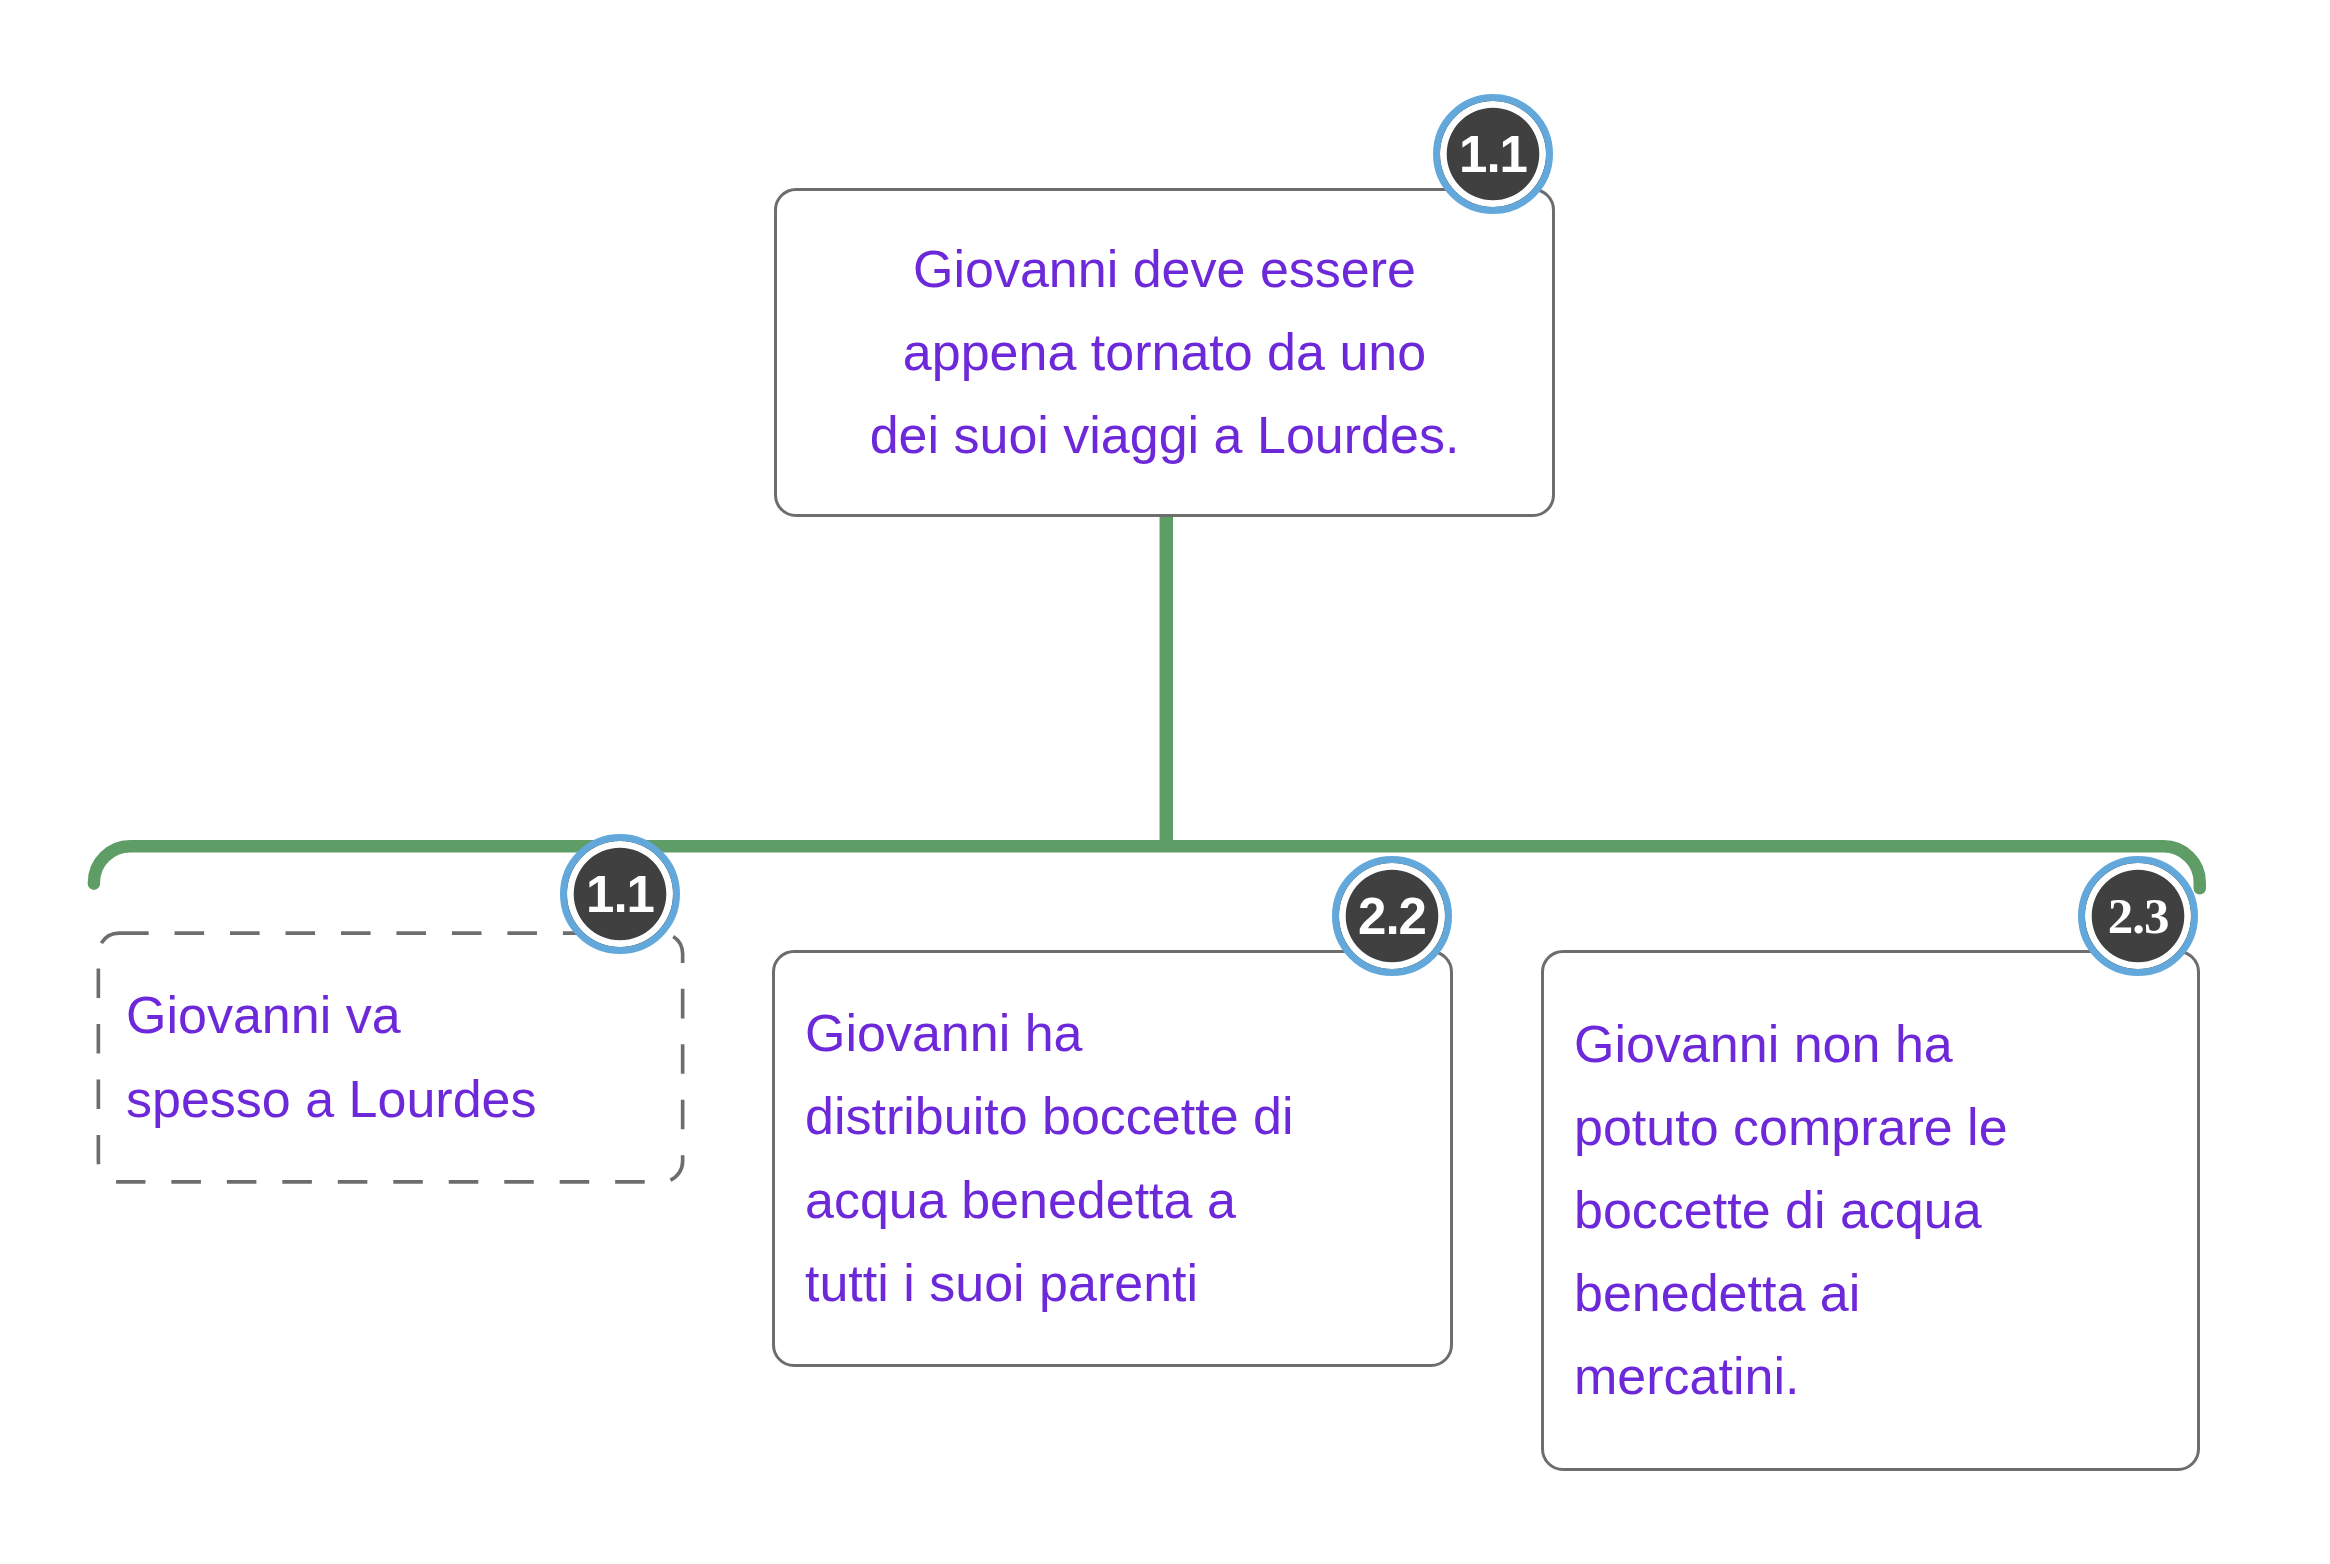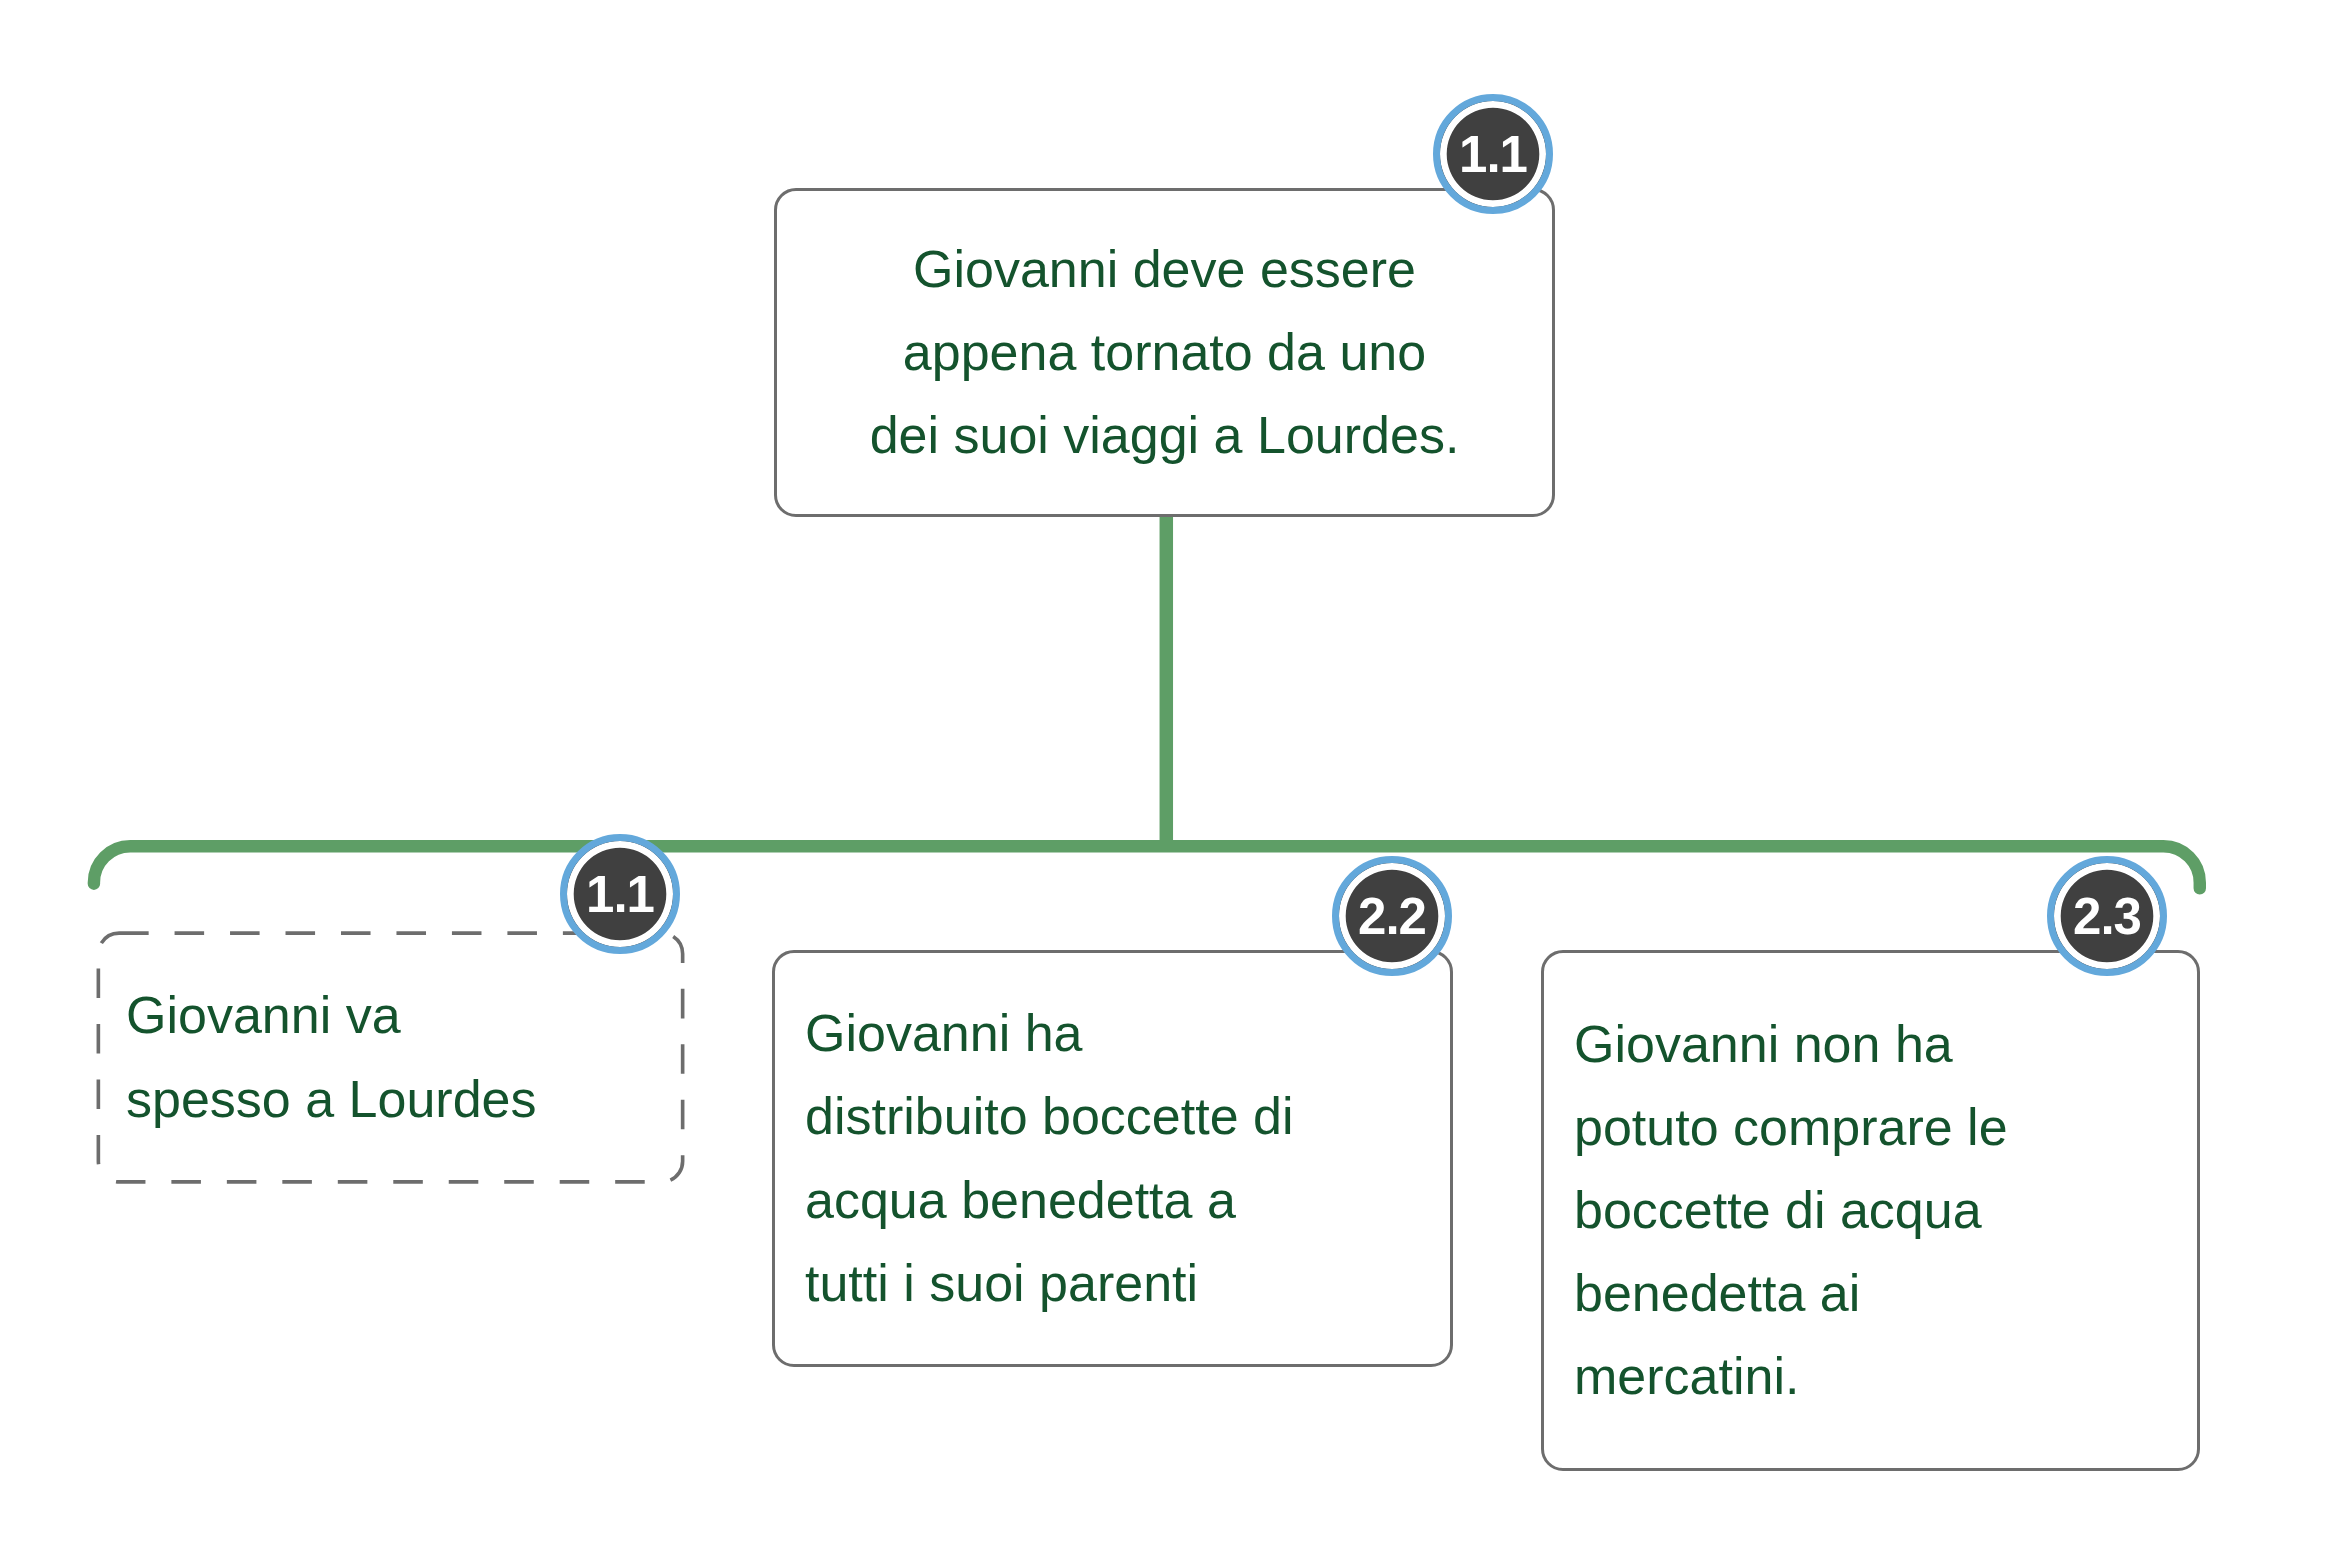--- a/index.html
+++ b/index.html
@@ -39,21 +39,21 @@
     position: absolute;
     left: 0;
     top: 0;
   }
   .node-text {
     position: relative;
     width: 100%;
     padding: 10.4px 30px;
     font-size: 52px;
     line-height: 1.6;
-    color: #14532d;
+    color: #6d28d9;
     white-space: pre-line;
     text-align: left;
   }
   .node-text.center {
     text-align: center;
     padding: 10.4px 15.6px;
   }
   .badge {
     position: absolute;
     width: 106px;
@@ -113,19 +113,19 @@
       <span>2.2</span>
     </div>
   </div>
 
   <div class="node solid" style="left:1541px; top:950px; width:659px; height:521px;">
     <div class="node-text">Giovanni non ha
 potuto comprare le
 boccette di acqua
 benedetta ai
 mercatini.</div>
-    <div class="badge" style="left:503px; top:-97px;">
+    <div class="badge" style="left:534px; top:-97px;font-family:Liberation Serif, serif;">
       <span>2.3</span>
     </div>
   </div>
 
 </div>
 
 
 </body></html>

